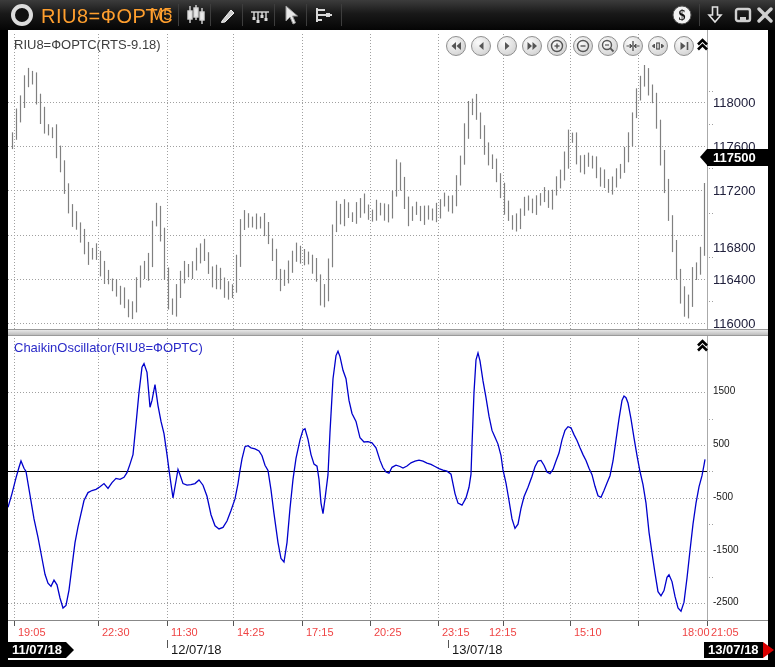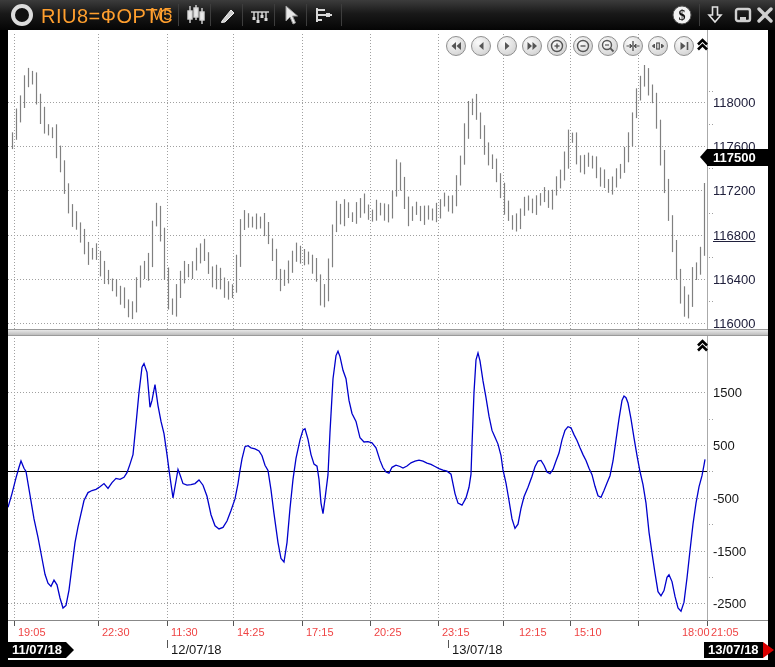--- a/index.html
+++ b/index.html
@@ -25,21 +25,21 @@
   .navbtn{position:absolute;top:6px;width:20px;height:20px;border-radius:50%;
           background:radial-gradient(circle at 35% 30%,#fbfbfb,#d9d9d9 70%,#c4c4c4);
           border:1px solid #8f8f8f;box-sizing:border-box;
           display:flex;align-items:center;justify-content:center;}
   .chev{position:absolute;width:16px;height:15px;display:flex;align-items:center;justify-content:center;}
   
   .splitter{position:absolute;left:0;top:299px;width:760px;height:7px;
             background:linear-gradient(#e8e8e8,#bdbdbd);border-top:1px solid #9a9a9a;border-bottom:1px solid #9a9a9a;box-sizing:border-box;}
   
   .plabel{position:absolute;left:705px;font-size:13px;color:#20203c;white-space:nowrap;}
-  .olabel{position:absolute;left:705px;font-size:13px;color:#161616;white-space:nowrap;}
+  .olabel{position:absolute;left:705px;font-size:10px;color:#161616;white-space:nowrap;}
   .tlabel{position:absolute;top:596px;font-size:11px;color:#ef4444;white-space:nowrap;}
   .dlabel{position:absolute;top:612px;font-size:13px;color:#161616;white-space:nowrap;}
   
   .marker{position:absolute;left:699px;top:119px;width:61px;height:17px;background:#000;color:#fff;
           font-size:13px;font-weight:bold;text-align:left;padding-left:6px;line-height:17px;}
   .marker:before{content:"";position:absolute;left:-7px;top:0;border-top:8.5px solid transparent;
           border-bottom:8.5px solid transparent;border-right:7px solid #000;}
   
   .badge{position:absolute;top:612px;height:16px;background:#000;color:#fff;font-size:13px;
          font-weight:bold;line-height:16px;padding:0 4px;}
@@ -364,20 +364,21 @@
           <line x1="696.5" x2="696.5" y1="262.4" y2="280.0"></line>
           <line x1="700.5" x2="700.5" y1="246.8" y2="274.7"></line>
           <line x1="704.5" x2="704.5" y1="183.0" y2="255.8"></line>
         </g>
         <line x1="8" y1="471.5" x2="707" y2="471.5" stroke="#000" stroke-width="1.2"></line>
         <polyline points="8,507.3 12,493.6 16,477.8 19,467.3 21,461.0 24,468.3 26,471.5 30,495.2 34,518.9 38,537.4 42,558.5 45,574.3 48,583.2 51,586.4 54,580.1 57,584.8 60,598.0 63,608.0 66,605.4 69,590.1 72,566.4 75,542.6 78,526.8 81,513.7 84,500.5 88,492.6 92,490.5 96,489.4 100,486.8 104,483.6 108,488.4 112,482.6 116,478.4 120,479.4 124,477.3 127,472.6 130,464.1 133,454.6 136,424.1 139,392.4 142,367.2 144,363.5 147,372.4 150,407.2 152,400.4 155,384.5 158,405.6 161,421.4 164,433.6 167,454.6 169,469.9 171,484.1 173,497.9 176,481.0 178,469.4 180,474.7 183,483.6 187,485.2 191,484.7 195,483.6 199,479.9 203,485.2 207,496.3 211,514.7 215,525.8 219,528.9 223,527.4 227,521.0 231,510.5 235,498.9 238,483.6 240,470.4 242,458.9 245,446.7 248,445.7 251,447.8 255,448.8 259,450.9 262,455.7 265,465.2 268,470.4 271,489.9 274,513.7 278,542.6 281,558.5 284,562.1 287,542.6 290,508.4 293,479.4 296,458.3 300,439.9 303,429.9 305,428.8 308,439.4 311,454.6 314,464.1 317,466.2 319,479.4 321,503.1 323,513.7 325,498.9 328,474.7 330,432.0 333,378.7 336,355.6 338,351.3 340,356.6 343,370.3 346,378.7 349,400.4 352,413.5 356,421.4 360,437.8 364,442.0 368,441.7 372,442.8 376,447.8 380,460.4 383,467.8 386,472.0 389,473.1 392,467.3 396,465.2 400,466.5 403,468.1 407,466.0 411,462.8 415,461.2 419,460.2 423,461.2 427,463.1 431,464.4 435,466.5 439,468.6 443,470.2 447,471.2 451,474.1 455,493.6 458,503.1 462,505.2 466,497.9 469,487.3 471,474.1 472,445.1 474,392.4 476,359.8 478,352.9 480,360.8 483,380.9 486,397.7 489,416.2 492,430.4 495,437.2 498,444.1 501,455.7 503,469.9 506,483.1 509,500.5 512,518.9 515,528.4 518,524.2 521,508.4 524,496.8 528,487.3 532,476.2 535,466.8 538,461.0 541,460.4 544,465.2 547,472.0 550,473.6 553,469.4 556,461.0 559,453.1 562,439.9 565,430.4 568,426.7 571,427.8 574,434.6 577,440.4 580,447.8 583,454.6 586,460.4 589,468.3 592,474.7 595,486.3 598,495.7 601,497.3 604,490.5 607,483.1 610,475.7 613,461.0 616,439.9 619,418.8 622,400.4 624,396.1 626,397.7 628,403.0 631,418.8 634,437.8 637,455.7 640,471.5 643,484.7 646,503.1 649,532.1 652,553.2 655,573.2 658,591.7 661,595.9 664,590.6 667,577.4 669,574.8 672,581.6 675,596.4 678,608.0 681,611.2 684,602.2 687,578.0 690,550.5 693,524.2 696,503.1 699,486.8 702,475.7 704,465.2 705,459.4" fill="none" stroke="#0000cc" stroke-width="1.3"></polyline>
         <line x1="707.5" y1="30" x2="707.5" y2="620" stroke="#aaa" stroke-width="1"></line>
         <line x1="8" y1="620.5" x2="768" y2="620.5" stroke="#888" stroke-width="1"></line>
       </svg>
 
+    <div class="panel-title">RIU8=ФОРТС(RTS-9.18)</div>
 
     <div id="navbar">
         <div class="navbtn" style="left: 438px;">
           <svg width="16" height="16" viewBox="0 0 16 16">
             <path d="M8 4 L3.5 8 L8 12 Z M13 4 L8.5 8 L13 12 Z" fill="#555"></path>
           </svg>
         </div>
         <div class="navbtn" style="left: 463.3px;">
           <svg width="16" height="16" viewBox="0 0 16 16">
             <path d="M10.5 4 L6 8 L10.5 12 Z" fill="#555"></path>
@@ -441,28 +442,29 @@
           <path d="M3 7.5 L7.5 3 L12 7.5"></path>
             <path d="M3 12.5 L7.5 8 L12 12.5"></path>
         </g>
       </svg>
     </div>
 
     <div id="price-labels">
         <div class="plabel" style="top: 65px;">118000</div>
         <div class="plabel" style="top: 109px;">117600</div>
         <div class="plabel" style="top: 153px;">117200</div>
-        <div class="plabel" style="top: 198px; text-decoration: underline;">116800</div>
+        <div class="plabel" style="top: 210px;">116800</div>
         <div class="plabel" style="top: 242px;">116400</div>
         <div class="plabel" style="top: 286px;">116000</div>
       </div>
     <div class="marker">117500</div>
 
     <div class="splitter"></div>
 
+    <div class="osc-title">ChaikinOscillator(RIU8=ФОРТС)</div>
     <div class="chev" style="left:686px;top:308px">
       <svg width="15" height="15" viewBox="0 0 15 15">
         <g stroke="#000" stroke-width="2.6" fill="none">
           <path d="M3 7.5 L7.5 3 L12 7.5"></path>
             <path d="M3 12.5 L7.5 8 L12 12.5"></path>
         </g>
       </svg>
     </div>
     <div id="osc-labels">
         <div class="olabel" style="top: 355px;">1500</div>
@@ -480,21 +482,21 @@
         <div class="tlabel" style="left: 163px;">11:30</div>
         <div class="tick-mark" style="left: 159px;"></div>
         <div class="tlabel" style="left: 229px;">14:25</div>
         <div class="tick-mark" style="left: 225px;"></div>
         <div class="tlabel" style="left: 298px;">17:15</div>
         <div class="tick-mark" style="left: 294px;"></div>
         <div class="tlabel" style="left: 366px;">20:25</div>
         <div class="tick-mark" style="left: 362px;"></div>
         <div class="tlabel" style="left: 434px;">23:15</div>
         <div class="tick-mark" style="left: 430px;"></div>
-        <div class="tlabel" style="left: 511px;">12:15</div>
+        <div class="tlabel" style="left: 481px;">12:15</div>
         <div class="tick-mark" style="left: 495px;"></div>
         <div class="tlabel" style="left: 566px;">15:10</div>
         <div class="tick-mark" style="left: 562px;"></div>
         <div class="tlabel" style="left: 634px; margin-left: 40px;">18:00</div>
         <div class="tick-mark" style="left: 630px;"></div>
         <div class="tlabel" style="left: 703px;">21:05</div>
         <div class="tick-mark" style="left: 699px;"></div>
       </div>
     <div class="badge badge-left" style="left:0px">11/07/18</div>
     <div class="dlabel" id="date-mid-1" style="left: 163px;">12/07/18</div>

